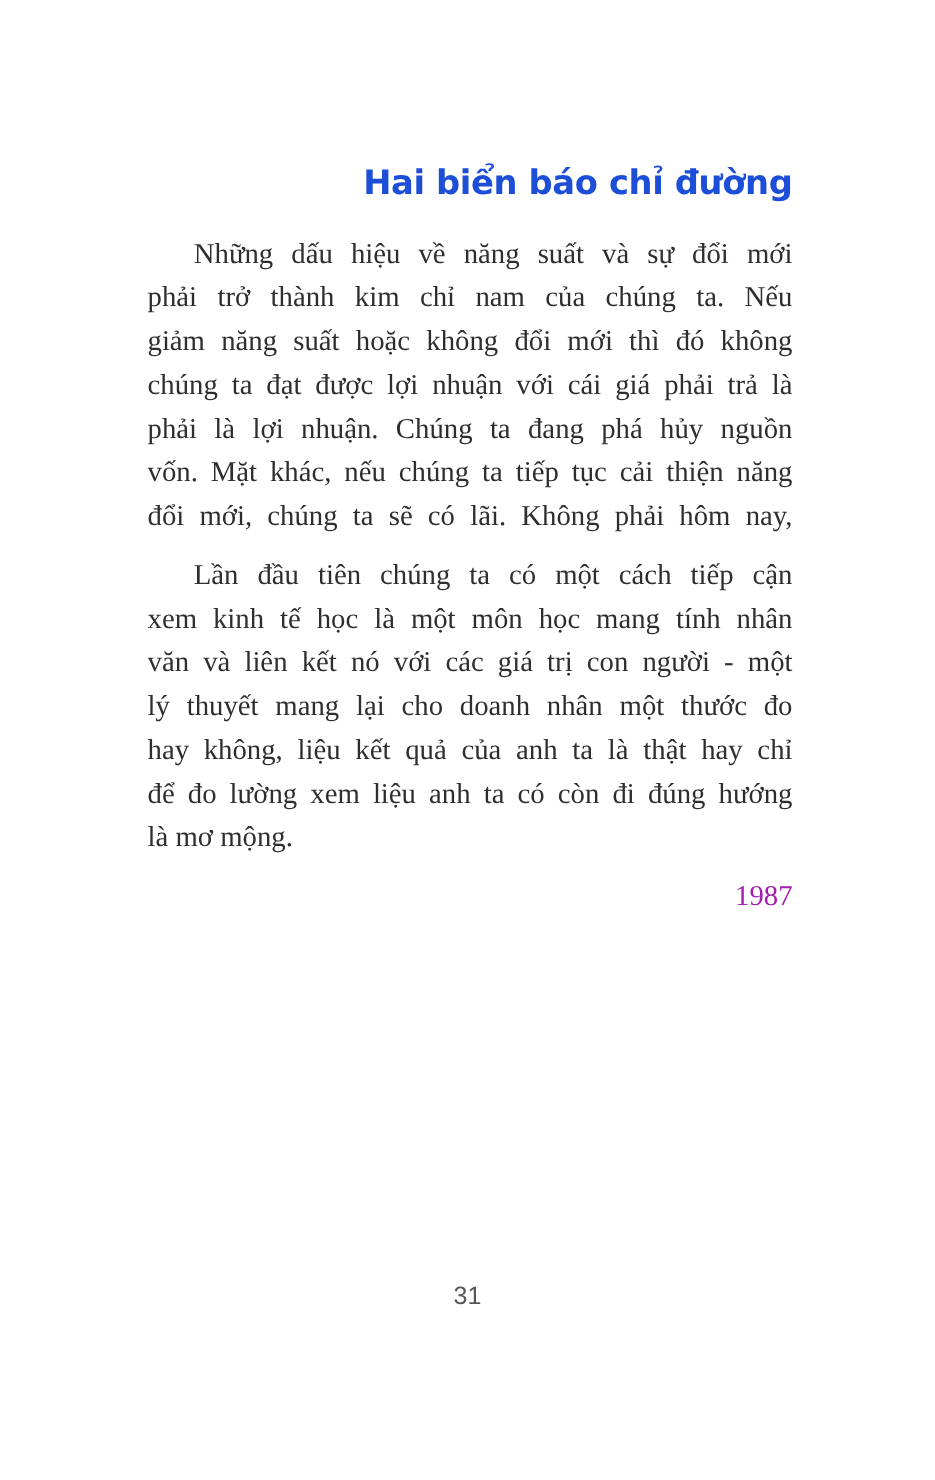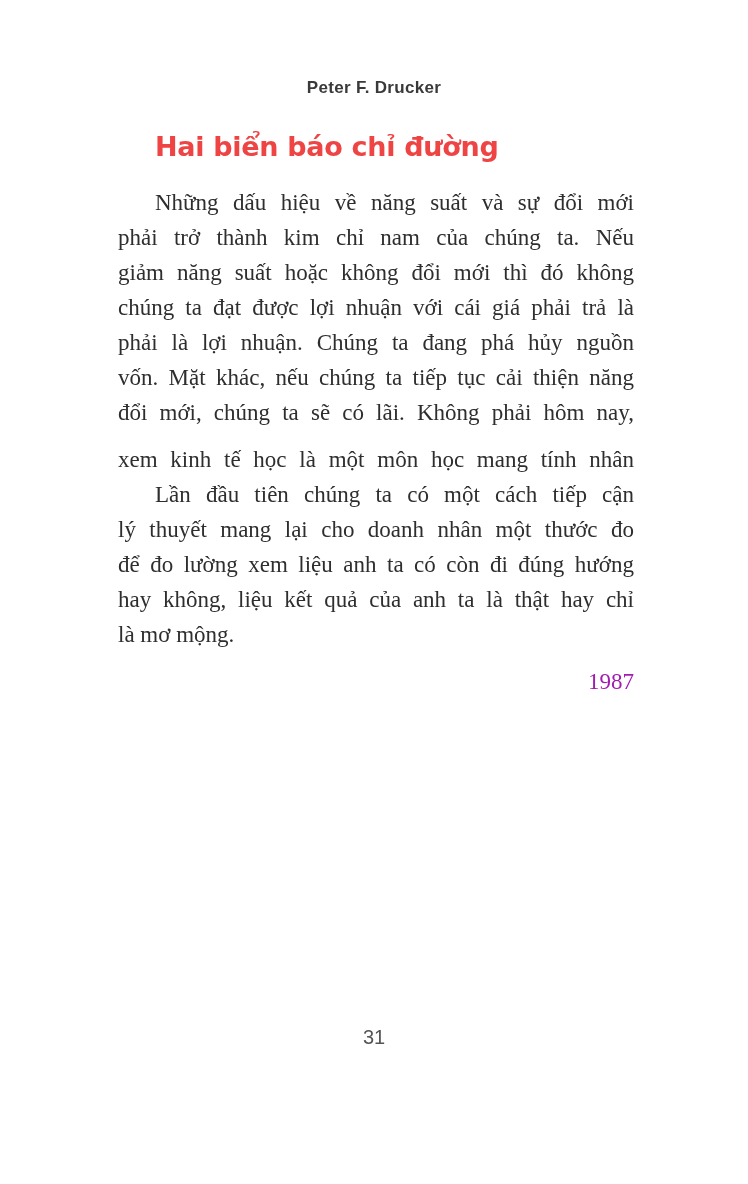--- a/index.html
+++ b/index.html
@@ -29,24 +29,25 @@
     left: 118px;
     top: 130px;
     width: 516px;
     color: #2e2e2e;
   }
   .section-title {
     font-family: "DejaVu Sans", sans-serif;
     font-size: 27px;
     font-weight: bold;
     letter-spacing: -0.3px;
-    color: #ef4444;
+    color: #1d4ed8;
     line-height: 33px;
     margin-left: 37px;
     margin-bottom: 22px;
+    text-align: right;
   }
   .paragraph { margin-bottom: 12px; }
   .line {
     font-size: 23px;
     line-height: 35px;
     height: 35px;
     color: #2e2e2e;
     text-align: justify;
     text-align-last: justify;
     overflow: hidden;
@@ -72,42 +73,42 @@
     font-family: "Liberation Sans", sans-serif;
     font-size: 20px;
     color: #555555;
   }
 </style>
 </head>
 <body>
 
 <div class="page">
 
-  <div class="running-header">Peter F. Drucker</div>
 
   <div class="content">
 
     <h1 class="section-title">Hai biển báo chỉ đường</h1>
 
     <div class="paragraph">
       <div class="line indent">Những dấu hiệu về năng suất và sự đổi mới</div>
       <div class="line">phải trở thành kim chỉ nam của chúng ta. Nếu</div>
       <div class="line">giảm năng suất hoặc không đổi mới thì đó không</div>
       <div class="line">chúng ta đạt được lợi nhuận với cái giá phải trả là</div>
       <div class="line">phải là lợi nhuận. Chúng ta đang phá hủy nguồn</div>
       <div class="line">vốn. Mặt khác, nếu chúng ta tiếp tục cải thiện năng</div>
       <div class="line">đổi mới, chúng ta sẽ có lãi. Không phải hôm nay,</div>
     </div>
 
     <div class="paragraph">
+      <div class="line indent">Lần đầu tiên chúng ta có một cách tiếp cận</div>
       <div class="line">xem kinh tế học là một môn học mang tính nhân</div>
-      <div class="line indent">Lần đầu tiên chúng ta có một cách tiếp cận</div>
+      <div class="line">văn và liên kết nó với các giá trị con người - một</div>
       <div class="line">lý thuyết mang lại cho doanh nhân một thước đo</div>
+      <div class="line">hay không, liệu kết quả của anh ta là thật hay chỉ</div>
       <div class="line">để đo lường xem liệu anh ta có còn đi đúng hướng</div>
-      <div class="line">hay không, liệu kết quả của anh ta là thật hay chỉ</div>
       <div class="line lastline">là mơ mộng.</div>
     </div>
 
     <div class="year-line">1987</div>
 
   </div>
 
   <div class="page-number">31</div>
 
 </div>

